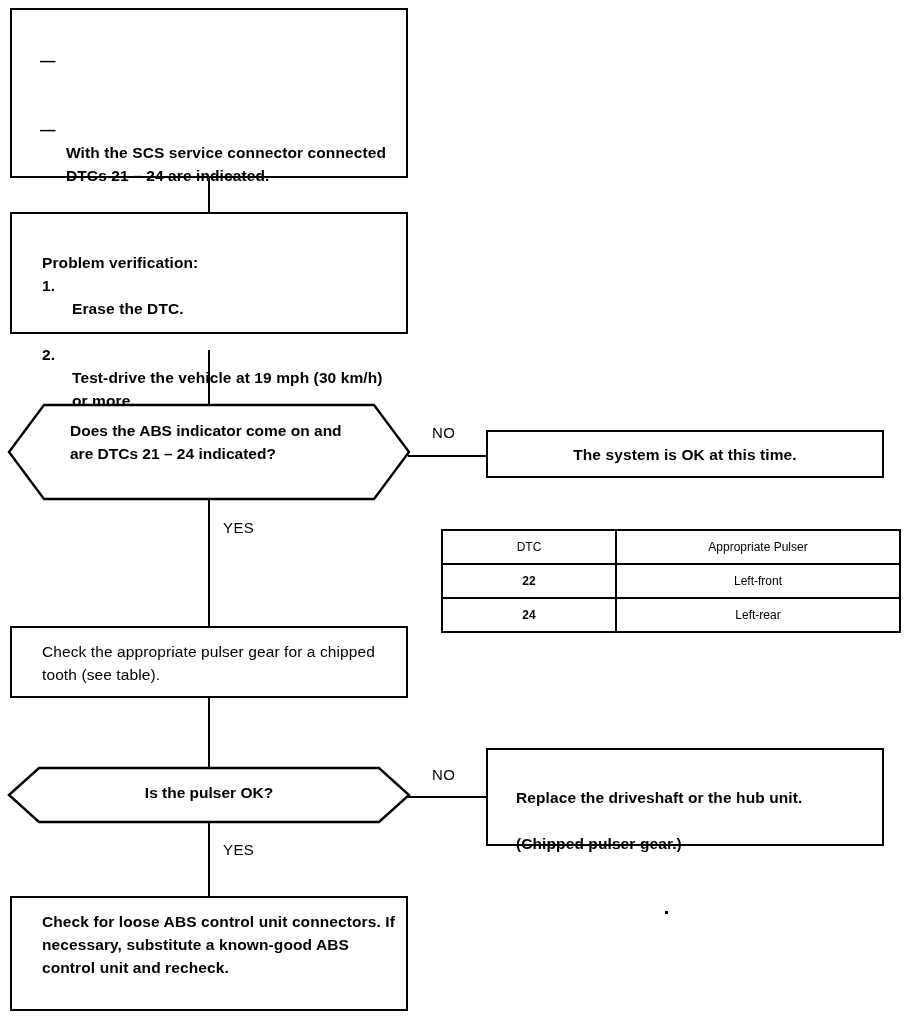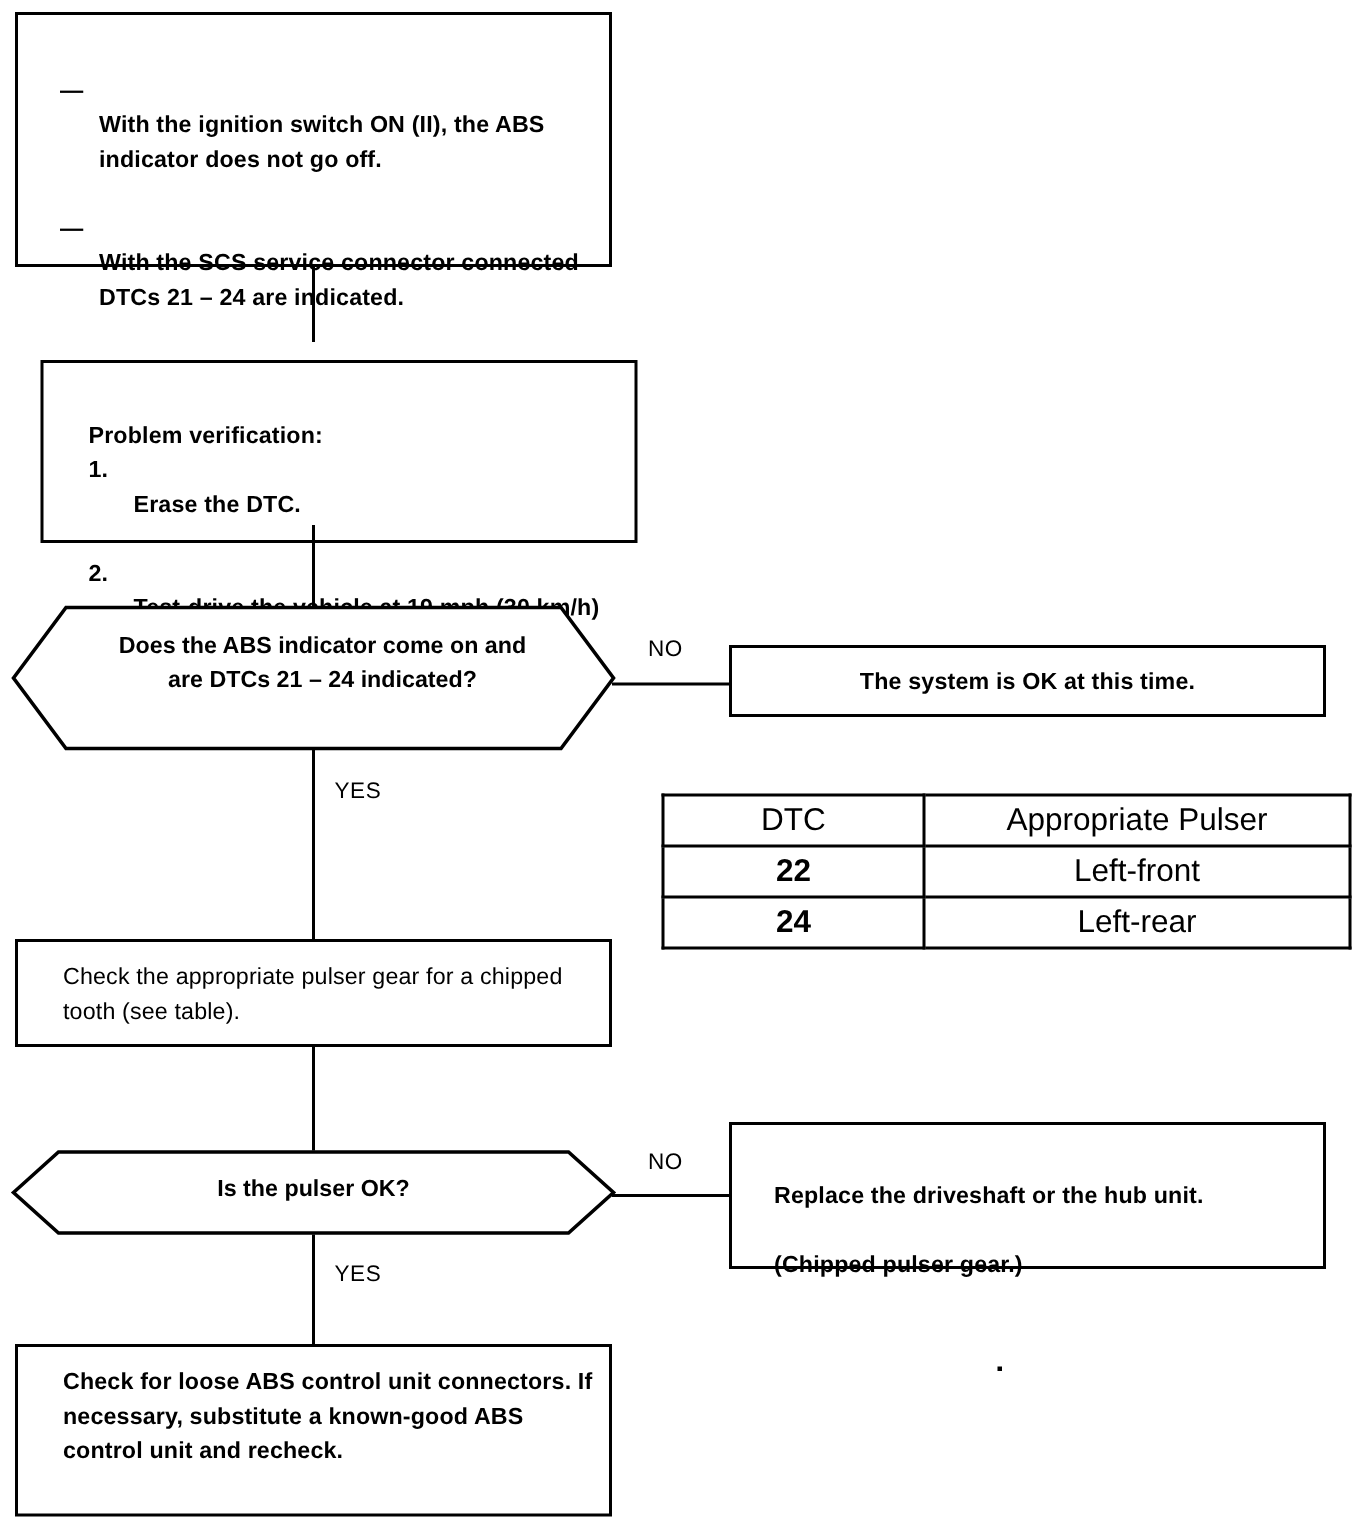--- a/index.html
+++ b/index.html
@@ -60,50 +60,49 @@
   .hex svg {
     display: block;
     overflow: visible;
   }
   .hex-label {
     position: absolute;
     font-size: 15.5px;
     font-weight: bold;
     line-height: 23px;
     white-space: pre-line;
-    text-align: center;
   }
 
   
   .dtc-table {
     position: absolute;
     border-collapse: collapse;
     background: #fff;
   }
   .dtc-table td, .dtc-table th {
     border: 1.6px solid #000;
     text-align: center;
-    font-size: 21px;
+    font-size: 12px;
     font-weight: bold;
     height: 32px;
     padding: 0;
   }
   .dtc-table .col-dtc { width: 172px; }
   .dtc-table .col-pulser { width: 282px; }
   .dtc-table .hdr { font-weight: normal; }
   .dtc-table .cell-left { font-weight: normal; margin-left: 12px; }
   .dtc-table .outer { border-width: 2.5px; }
 
   
   #symptom-box      { left: 10px;  top: 8px;    width: 398px; height: 170px; }
   #symptom-box .box-text { position: absolute; left: 28px; top: 16px; width: 356px; }
   .dash-item { display: block; position: relative; padding-left: 26px; }
   .dash-item .dash { position: absolute; left: 0; top: 0; }
 
-  #verify-box       { left: 10px;  top: 240px;  width: 398px; height: 122px; margin-left: 17px; }
+  #verify-box       { left: 10px;  top: 212px;  width: 398px; height: 122px; }
   #verify-box .box-text { position: absolute; left: 30px; top: 14px; width: 360px; }
   .num-item { display: block; position: relative; padding-left: 30px; }
   .num-item .num { position: absolute; left: 0; top: 0; }
 
   #hex1             { left: 8px;   top: 403px;  width: 402px; height: 98px; }
   #hex1 .hex-label  { left: 62px;  top: 16px;   width: 290px; }
 
   #ok-box           { left: 486px; top: 430px;  width: 398px; height: 48px; padding-left: 48px; }
   #ok-box .box-text { position: absolute; left: 0; top: 11px; width: 100%; text-align: center; }
 
@@ -139,21 +138,21 @@
   .speck { position: absolute; background: #000; }
 </style>
 </head>
 <body>
 
 <div id="page">
 
   <div class="box" id="symptom-box">
     <div class="box-text">
       <span class="dash-item">
-        <span class="dash">—</span><span>With the ignition switch ON (II), the ABS indicator does not go off.</span>
+        <span class="dash">—</span>
       </span>
       <span class="dash-item">
         <span class="dash">—</span><span>With the SCS service connector connected
 DTCs 21 –  24 are indicated.</span>
       </span>
     </div>
   </div>
 
   <div class="vline" id="conn-1"></div>
 

